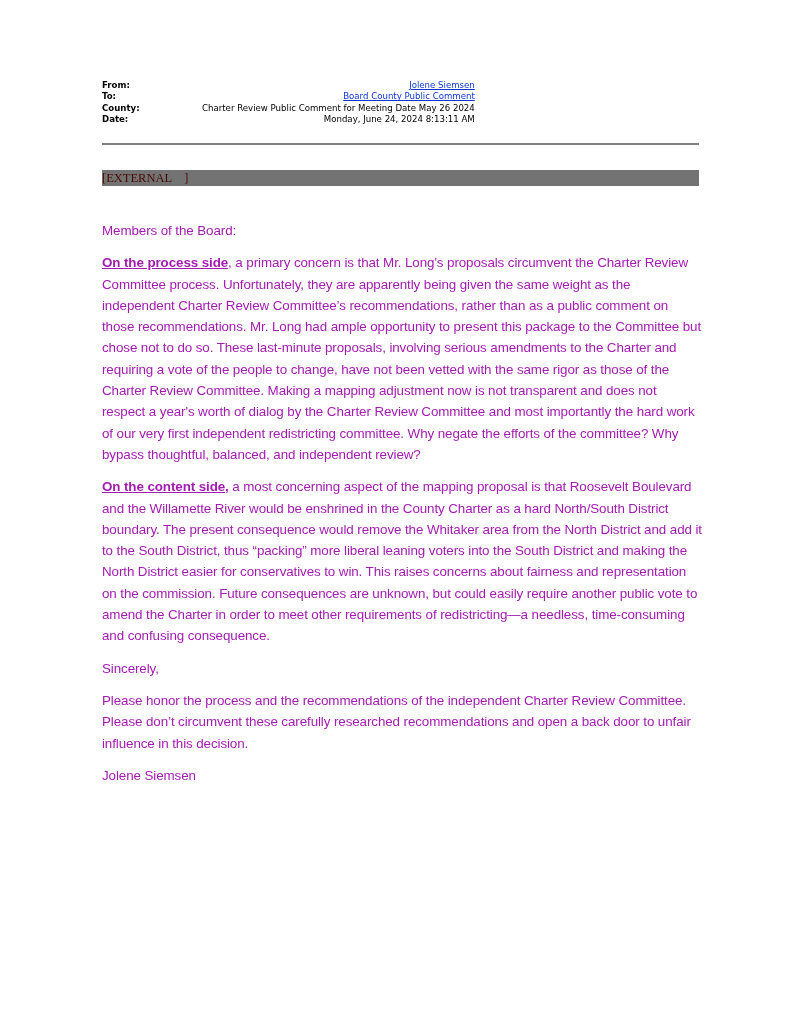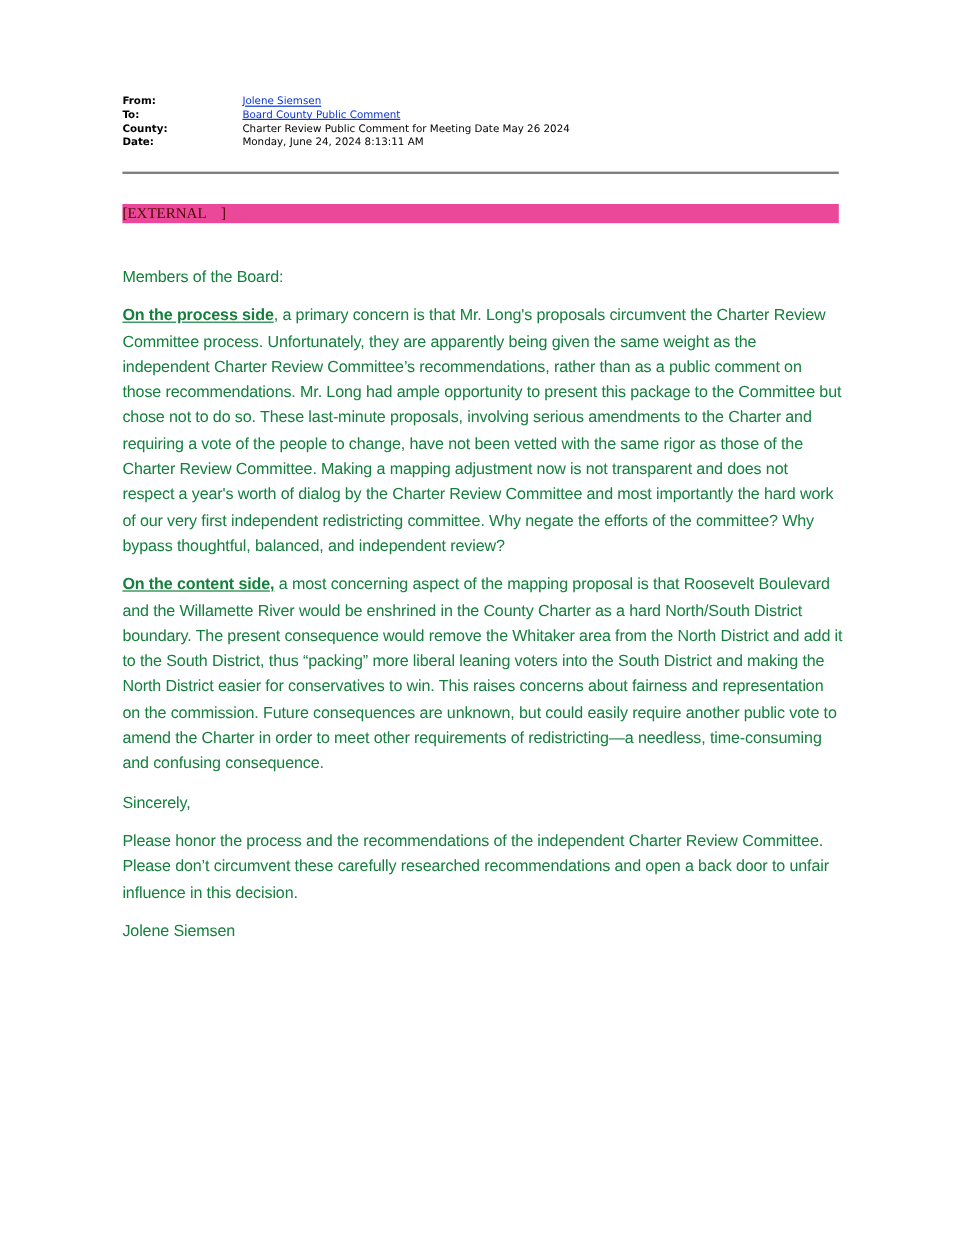--- a/index.html
+++ b/index.html
@@ -24,20 +24,21 @@
       position: absolute;
       top: 80px;
       left: 0;
       font-family: "DejaVu Sans", sans-serif;
       font-size: 8.6px;
       line-height: 11.3px;
       color: #000;
     }
     .header-row {
       display: flex;
+      justify-content: space-between;
     }
     .header-label {
       width: 100px;
       font-weight: bold;
     }
     .header-value a {
       color: #0b35d6;
       text-decoration: underline;
     }
     .rule {
@@ -47,36 +48,36 @@
       width: 597px;
       height: 2px;
       background: #808080;
     }
     .external-banner {
       position: absolute;
       top: 170px;
       left: 0;
       width: 597px;
       height: 16px;
-      background: #ec4899;
+      background: #737373;
       font-family: "Liberation Serif", serif;
       font-size: 12.5px;
       line-height: 16px;
       color: #4a0a00;
       white-space: pre;
     }
     .body-text {
       position: absolute;
       top: 220px;
       left: 0;
       width: 600px;
       font-family: "Liberation Sans", sans-serif;
       font-size: 13.4px;
       line-height: 21.3px;
-      color: #15803d;
+      color: #a21caf;
       letter-spacing: -0.1px;
     }
     .body-text p {
       margin: 0 0 11px 0;
     }
     .u {
       text-decoration: underline;
       font-weight: bold;
     }
   </style>

